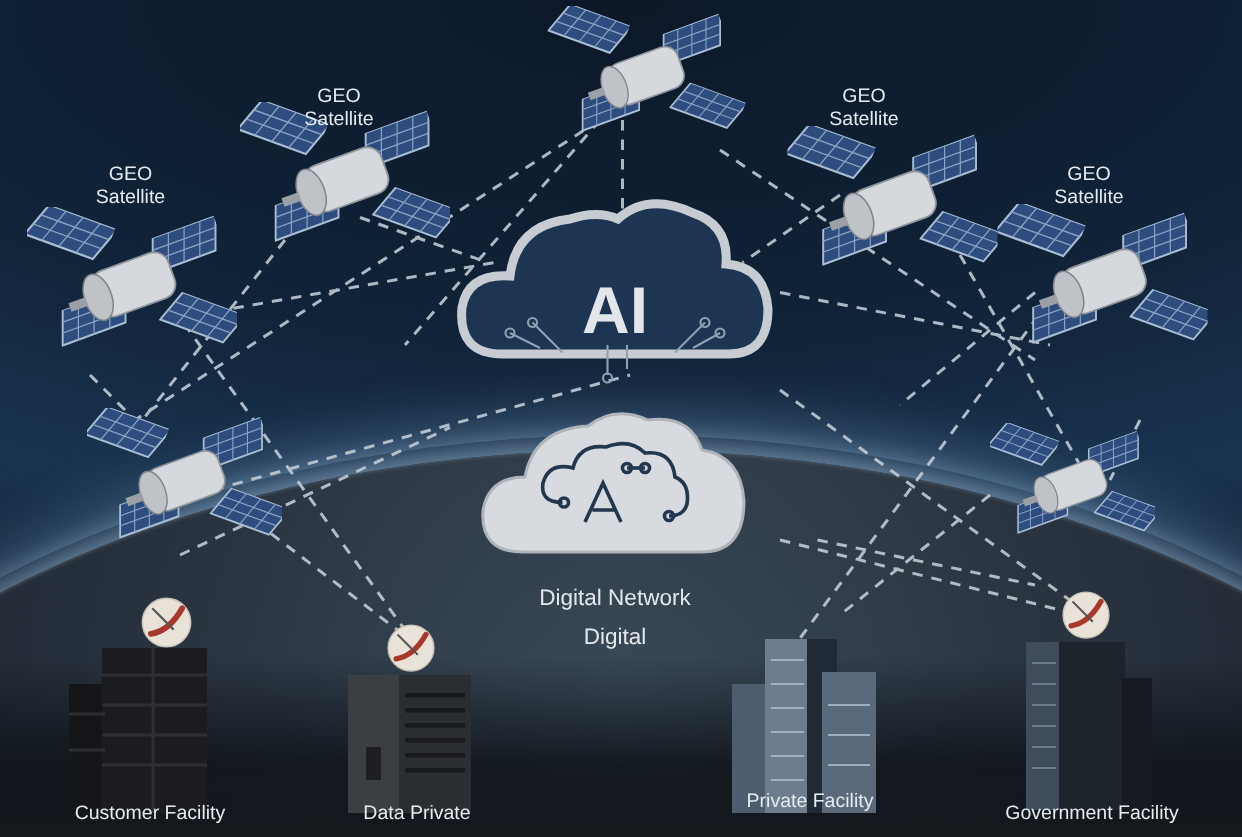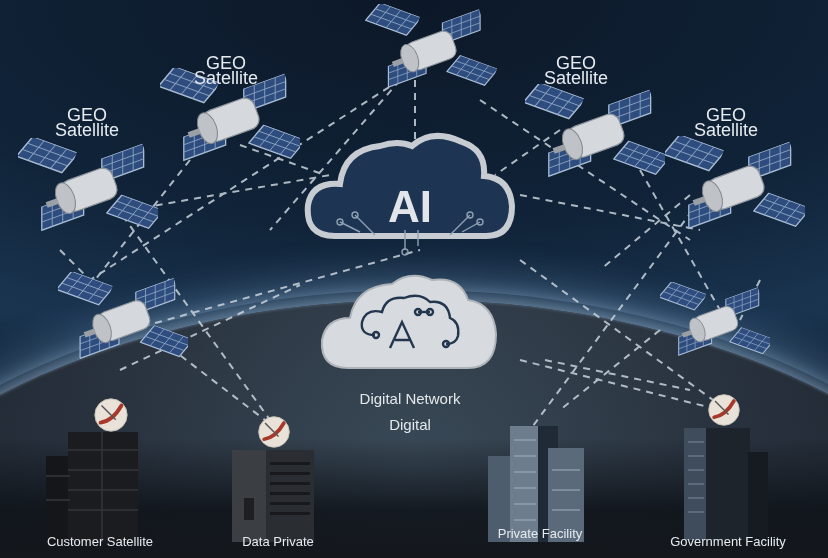--- a/index.html
+++ b/index.html
@@ -8,21 +8,21 @@
     background: radial-gradient(ellipse 140% 90% at 50% 0%, #0c1828 0%, #102338 45%, #1a3450 70%, #0f1c2a 100%); }
   .earth { position:absolute; left:-260px; top:300px; width:1350px; height:900px; border-radius:50%;
     background: radial-gradient(ellipse at 50% 20%, #3a4a58 0%, #2a3440 30%, #1c242e 60%, #12181f 100%);
     box-shadow: 0 -6px 18px rgba(180,210,235,0.55), 0 -2px 4px rgba(220,235,250,0.8) inset; }
   .earth-glow { position:absolute; left:-260px; top:290px; width:1350px; height:900px; border-radius:50%;
     box-shadow: 0 -10px 40px rgba(150,190,225,0.35); pointer-events:none; }
   .ground-fade { position:absolute; left:0; right:0; bottom:0; height:120px;
     background: linear-gradient(to bottom, rgba(10,14,20,0) 0%, rgba(14,18,24,0.85) 60%, #14181d 100%); }
   svg.lines { position:absolute; left:0; top:0; }
   .label { position:absolute; color:#e6ebf0; text-align:center; font-family:"Liberation Sans", sans-serif; }
-  .geo { font-size:18px; line-height:15px; }
+  .geo { font-size:13px; line-height:15px; }
   .facility { font-size:13px; }
   .title { position:absolute; left:0; width:820px; text-align:center; top:386px; color:#e4e8ec;
     font-family:"Liberation Sans", sans-serif; font-size:15px; line-height:26px; }
   .title span { display:block; }
 </style>
 </head>
 <body>
 
 <div class="scene">
   <div class="earth"></div>
@@ -166,17 +166,17 @@
   <div class="label geo" style="left:686px;top:108px;width:80px;">
     <div>GEO</div>
     <div>Satellite</div>
   </div>
 
   <div class="title">
     <span>Digital Network</span>
     <span>Digital</span>
   </div>
 
-  <div class="label facility" style="left:20px;top:534px;width:160px;">Customer Satellite</div>
+  <div class="label facility" style="left:20px;top:534px;width:160px;">Customer Facility</div>
   <div class="label facility" style="left:218px;top:534px;width:120px;">Data Private</div>
   <div class="label facility" style="left:470px;top:526px;width:140px;">Private Facility</div>
   <div class="label facility" style="left:638px;top:534px;width:180px;">Government Facility</div>
 </div>
 
 </body></html>

